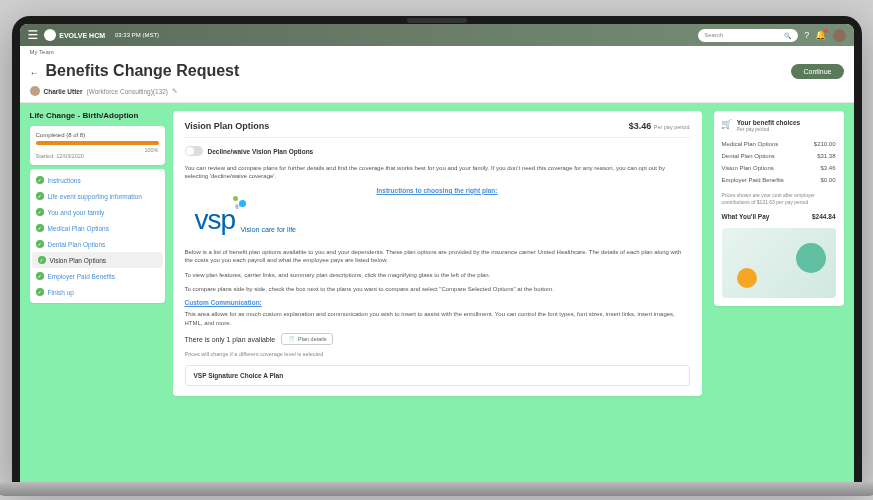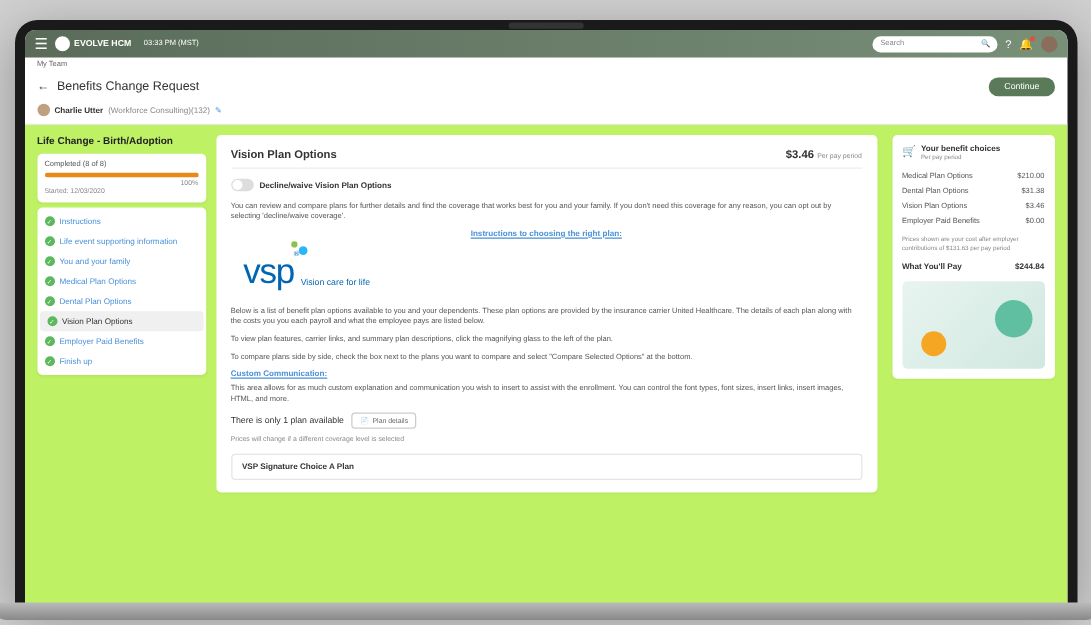--- a/index.html
+++ b/index.html
@@ -16,28 +16,28 @@
 .topbar-spacer{flex:1}
 .search-box{background:#fff;border-radius:10px;height:13px;width:100px;display:flex;align-items:center;padding:0 6px;font-size:6px;color:#888}
 .search-box span:first-child{flex:1}
 .top-icons{display:flex;gap:6px;align-items:center;color:#fff}
 .top-icons>*{cursor:pointer;font-size:9px;position:relative}
 .bell-dot::after{content:"";position:absolute;top:-1px;right:-1px;width:4px;height:4px;background:#e74c3c;border-radius:50%}
 .avatar{width:13px;height:13px;border-radius:50%;background:#8a6d5a}
 .breadcrumb{padding:3px 10px;font-size:6px;color:#666}
 .header-row{display:flex;align-items:center;padding:4px 10px;gap:6px}
 .back-arrow{font-size:10px;color:#333;cursor:pointer}
-.page-title{font-size:10px;font-weight:400;flex:1}
+.page-title{font-size:16px;font-weight:700;flex:1}
 .continue-btn{background:#5a7a5a;color:#fff;border:none;border-radius:10px;padding:4px 12px;font-size:7px;cursor:pointer}
 .user-row{display:flex;align-items:center;padding:2px 10px 6px;gap:4px;font-size:6.5px;border-bottom:1px solid #e8e8e8}
 .user-avatar{width:10px;height:10px;border-radius:50%;background:#c0a080}
 .user-name{font-weight:600}
 .user-org{color:#888}
 .edit-icon{color:#4a90d9;cursor:pointer}
-.content{flex:1;display:flex;gap:8px;padding:8px 10px;overflow:hidden;background:#bef264}
+.content{flex:1;display:flex;gap:8px;padding:8px 10px;overflow:hidden;background:#86efac}
 .sidebar{width:135px;flex-shrink:0}
 .sidebar-title{font-size:8px;font-weight:600;margin-bottom:6px;color:#222}
 .progress-card{background:#fff;border-radius:4px;padding:6px;margin-bottom:4px;box-shadow:0 1px 2px rgba(0,0,0,.05)}
 .progress-label{font-size:6px;color:#555;margin-bottom:3px}
 .progress-bar{height:4px;background:#eee;border-radius:2px;overflow:hidden;margin-bottom:2px}
 .progress-fill{height:100%;background:#e8891a;width:100%}
 .progress-pct{font-size:5.5px;color:#888;text-align:right}
 .progress-date{font-size:5.5px;color:#888}
 .step-list{background:#fff;border-radius:4px;padding:3px 0;box-shadow:0 1px 2px rgba(0,0,0,.05)}
 .step{display:flex;align-items:center;gap:4px;padding:4px 6px;font-size:6.5px;color:#4a90d9;cursor:pointer}

